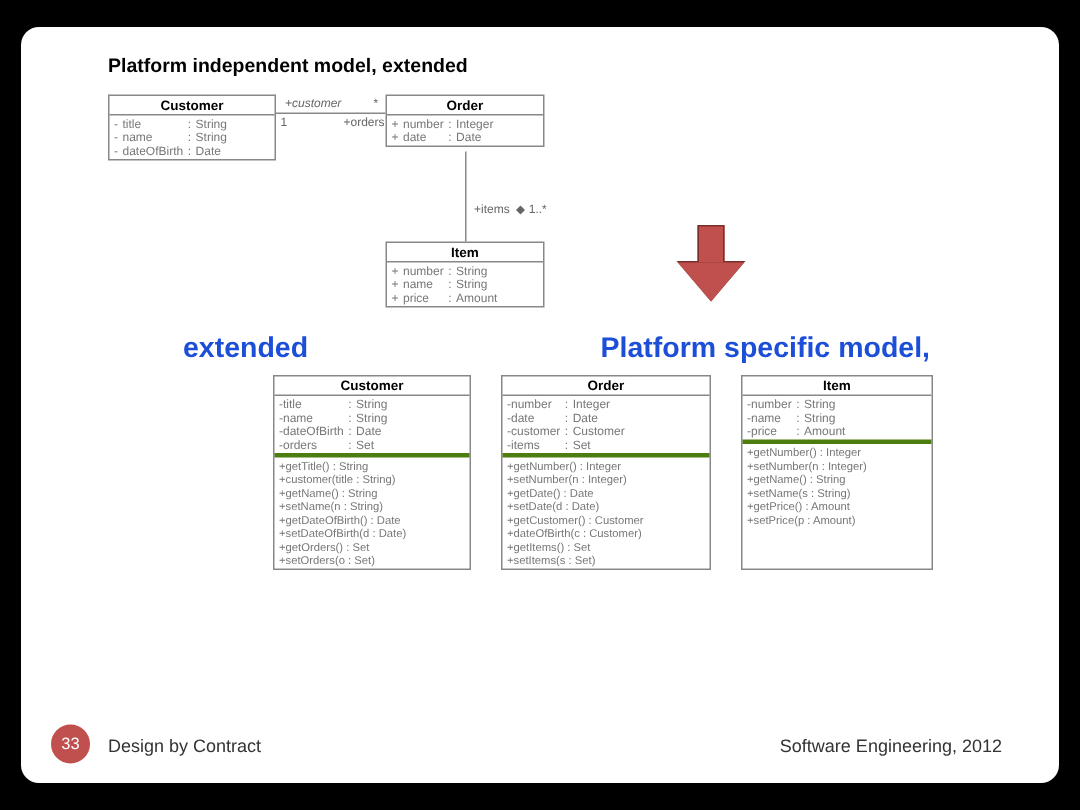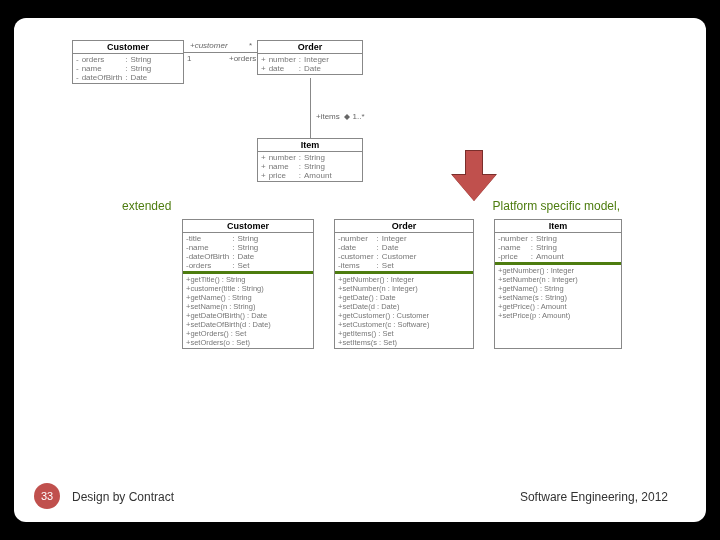--- a/index.html
+++ b/index.html
@@ -83,21 +83,21 @@
   }
   .big-arrow .head-border {
     position:absolute; left:-1px; top:24px;
     width:0; height:0;
     border-left:23px solid transparent;
     border-right:23px solid transparent;
     border-top:27px solid #7a2e2b;
   }
 
   .mid-label {
-    font-size:12px; font-weight:normal; color:#4d7c0f;
+    font-size:19px; font-weight:bold; color:#1d4ed8;
   }
   .mid-row {
     display:flex; justify-content:space-between; align-items:flex-end;
     margin-top: -2px;
   }
   .extended-left { margin-left: 50px; }
 
   .psm-row {
     margin-top: 6px;
     display:flex; gap:20px; justify-content:flex-start;
@@ -123,31 +123,32 @@
     content:""; position:absolute; inset:-3px; border-radius:50%;
     background:radial-gradient(circle,#d7938f 60%,transparent 62%);
     z-index:-1;
   }
 </style>
 </head>
 <body>
 
 <div class="slide">
 
+  <div class="subtitle">Platform independent model, extended</div>
 
   <div class="diagram-area">
 
     <div class="uml-class" style="left:0; top:4px; width:112px;">
       <div class="uml-header">Customer</div>
       <div class="uml-body">
         <table>
           <tbody>
               <tr>
                 <td>-</td>
-                <td>orders</td>
+                <td>title</td>
                 <td>:</td>
                 <td>String</td>
               </tr>
           <tr>
                 <td>-</td>
                 <td>name</td>
                 <td>:</td>
                 <td>String</td>
               </tr>
           <tr>
@@ -307,21 +308,21 @@
               </tr>
         </tbody>
           </table>
       </div>
       <div class="uml-ops">
         <div>+getNumber() : Integer</div>
         <div>+setNumber(n : Integer)</div>
         <div>+getDate() : Date</div>
         <div>+setDate(d : Date)</div>
         <div>+getCustomer() : Customer</div>
-        <div>+setCustomer(c : Software)</div>
+        <div>+dateOfBirth(c : Customer)</div>
         <div>+getItems() : Set</div>
         <div>+setItems(s : Set)</div>
       </div>
     </div>
 
     <div class="psm-box" style="width:128px;">
       <div class="uml-header">Item</div>
       <div class="uml-body">
         <table>
           <tbody>

